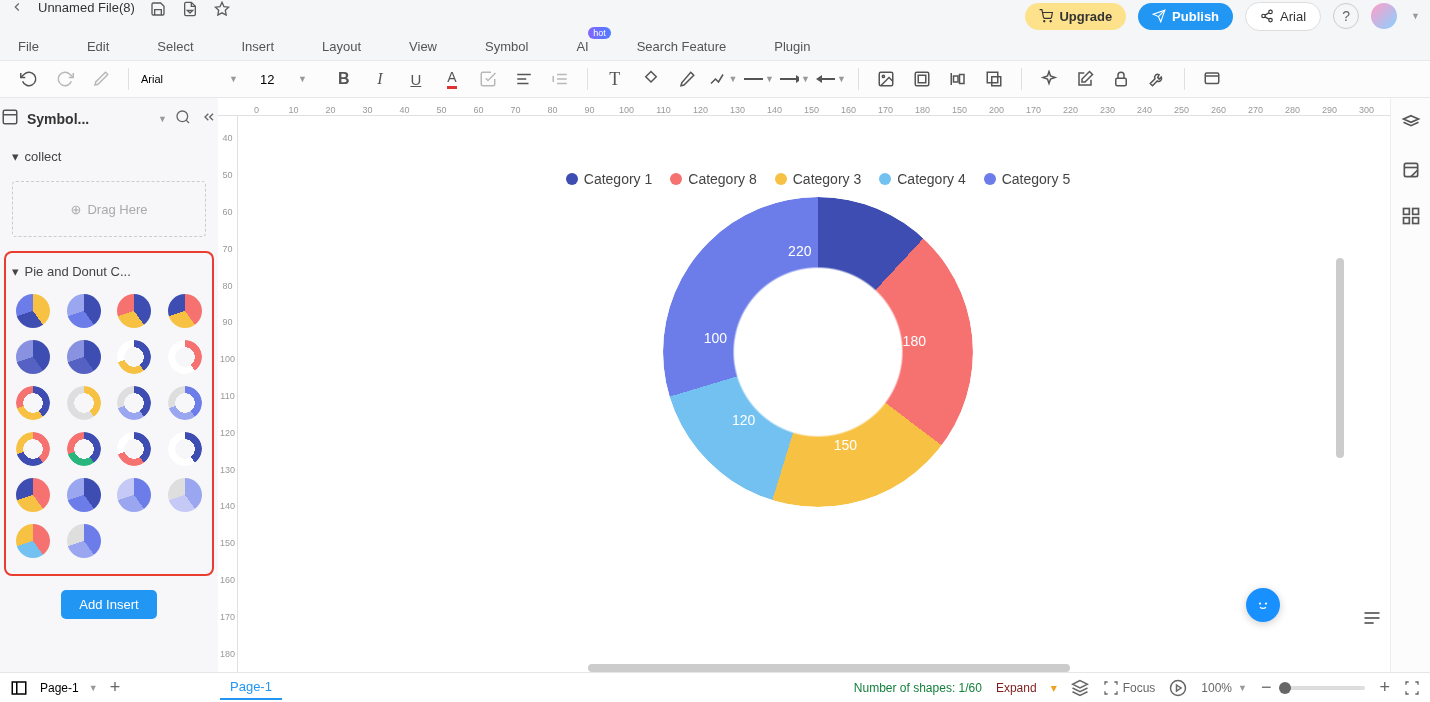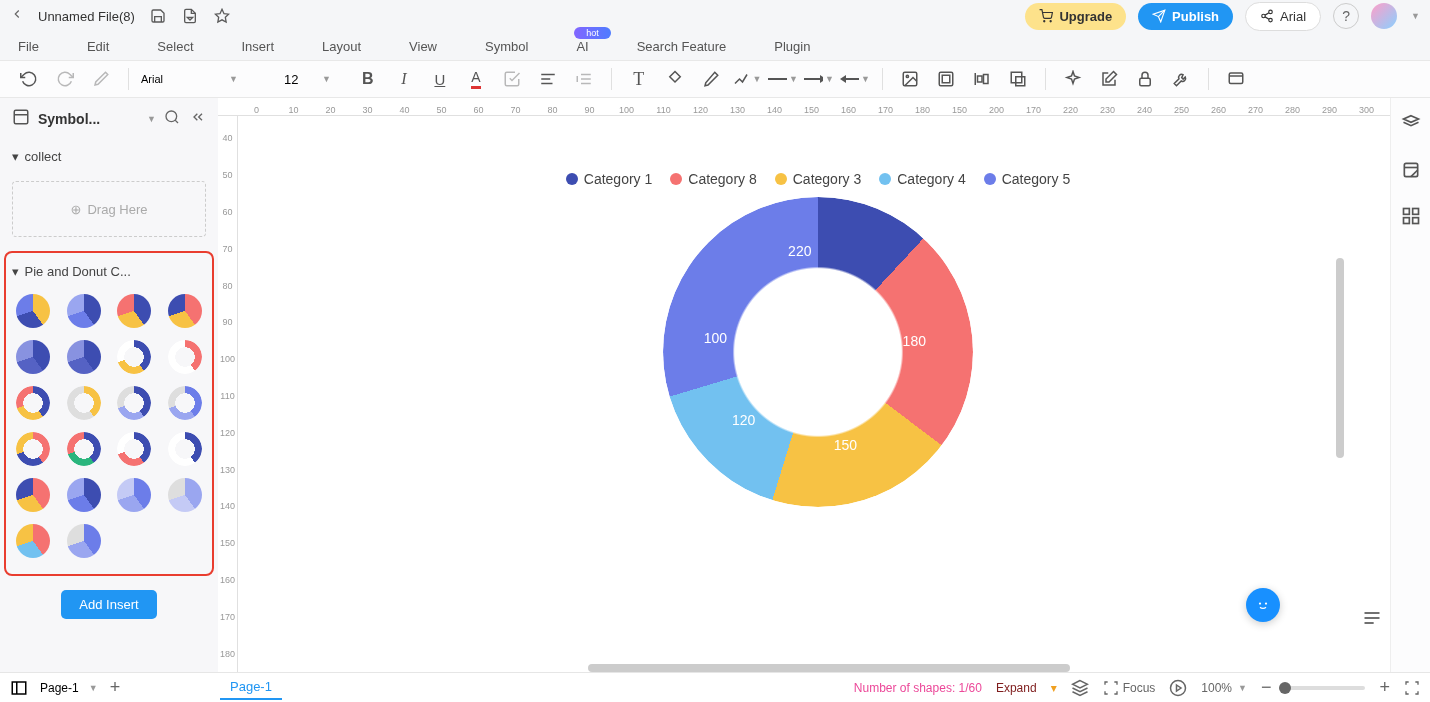--- a/index.html
+++ b/index.html
@@ -1,38 +1,38 @@
 <!DOCTYPE html>
 <html><head>
 <meta charset="utf-8">
 <style>
 * { margin: 0; padding: 0; box-sizing: border-box; font-family: -apple-system, BlinkMacSystemFont, "Segoe UI", Arial, sans-serif; }
 body { background: #f5f6f8; overflow: hidden; width: 1430px; height: 702px; }
-.titlebar { display: flex; align-items: center; height: 32px; padding: 0 10px; background: #f5f6f8; gap: 14px; }
+.titlebar { display: flex; height: 32px; padding: 0 10px; background: #f5f6f8; gap: 14px; }
 .back-btn { cursor: pointer; color: #666; }
 .filename { font-size: 13px; color: #333; }
 .tb-icon { cursor: pointer; color: #5a5a5a; width: 18px; height: 18px; display: flex; align-items: center; justify-content: center; }
 .titlebar-right { margin-left: auto; display: flex; align-items: center; gap: 12px; }
 .upgrade-btn { background: #FDE28B; color: #333; padding: 6px 14px; border-radius: 16px; font-size: 13px; font-weight: 600; display: flex; align-items: center; gap: 6px; cursor: pointer; border: none; }
 .publish-btn { background: #2196F3; color: #fff; padding: 6px 14px; border-radius: 16px; font-size: 13px; font-weight: 600; display: flex; align-items: center; gap: 6px; cursor: pointer; border: none; }
 .share-btn { background: #fff; color: #333; padding: 6px 14px; border-radius: 16px; font-size: 13px; display: flex; align-items: center; gap: 6px; cursor: pointer; border: 1px solid #ddd; }
 .help-icon, .avatar { width: 26px; height: 26px; border-radius: 50%; display: inline-flex; align-items: center; justify-content: center; cursor: pointer; }
 .avatar { background: linear-gradient(135deg, #ff9ec8, #8ad0ff); }
 .menubar { display: flex; align-items: center; height: 28px; padding: 0 18px; gap: 48px; font-size: 13px; color: #555; }
 .menubar .menu-item { cursor: pointer; position: relative; }
-.hot-badge { position: absolute; top: -12px; right: -22px; background: linear-gradient(90deg,#8266ff,#4f7cff); color: #fff; font-size: 9px; padding: 1px 12px; border-radius: 6px; }
+.hot-badge { position: absolute; top: -12px; right: -22px; background: linear-gradient(90deg,#8266ff,#4f7cff); color: #fff; font-size: 9px; padding: 1px 5px; border-radius: 6px; }
 .toolbar { display: flex; align-items: center; height: 38px; padding: 0 14px; background: #fcfcfd; border-top: 1px solid #e8e8e8; border-bottom: 1px solid #e8e8e8; gap: 6px; }
 .toolbar .sep { width: 1px; height: 22px; background: #e0e0e0; margin: 0 6px; }
 .toolbtn { width: 30px; height: 30px; display: flex; align-items: center; justify-content: center; cursor: pointer; color: #555; border-radius: 4px; }
 .font-select { border: none; background: transparent; font-size: 11px; width: 80px; cursor: pointer; }
-.size-select { border: none; background: transparent; font-size: 13px; width: 30px; cursor: pointer; margin-left: 24px; }
+.size-select { border: none; background: transparent; font-size: 13px; width: 30px; cursor: pointer; }
 .dd { color: #999; font-size: 9px; margin-left: 2px; cursor: pointer; }
 .main { display: flex; height: calc(702px - 32px - 28px - 38px - 30px); }
 .sidebar { width: 218px; background: #f7f7f9; display: flex; flex-direction: column; }
-.sidebar-header { display: flex; align-items: center; padding: 10px 12px; gap: 8px; }
+.sidebar-header { display: flex; align-items: center; padding: 10px 1px; gap: 8px; }
 .sidebar-title { font-size: 14px; font-weight: 600; color: #333; flex: 1; overflow: hidden; text-overflow: ellipsis; white-space: nowrap; }
 .sidebar-icons { display: flex; gap: 10px; color: #666; }
 .collapse-sec { padding: 4px 12px; }
 .collapse-hdr { display: flex; align-items: center; gap: 6px; font-size: 13px; color: #444; cursor: pointer; padding: 5px 0; }
 .drag-here { margin: 8px 12px; border: 1px dashed #ccc; height: 56px; display: flex; align-items: center; justify-content: center; font-size: 13px; color: #aaa; gap: 6px; border-radius: 4px; }
 .highlight-box { border: 2px solid #e93d2f; border-radius: 8px; margin: 6px 4px; padding: 6px 6px; }
 .thumb-grid { display: grid; grid-template-columns: repeat(4, 1fr); gap: 8px; padding: 8px 0; }
 .thumb { width: 42px; height: 38px; border-radius: 4px; cursor: pointer; display: flex; align-items: center; justify-content: center; }
 .add-shapes { margin: 8px auto; background: #2196F3; color: #fff; padding: 7px 18px; border-radius: 5px; font-size: 13px; border: none; cursor: pointer; display: block; }
 .canvas-wrap { flex: 1; display: flex; flex-direction: column; background: #fff; position: relative; }
@@ -47,21 +47,21 @@
 .legend-dot { width: 12px; height: 12px; border-radius: 50%; }
 .donut { width: 310px; height: 310px; margin: 4px auto 0; position: relative; }
 .right-rail { width: 40px; background: #fcfcfd; border-left: 1px solid #eee; display: flex; flex-direction: column; align-items: center; padding-top: 14px; gap: 22px; }
 .right-rail .rbtn { width: 24px; height: 24px; cursor: pointer; color: #555; display: flex; align-items: center; justify-content: center; }
 .chat-bubble { position: absolute; bottom: 50px; right: 110px; width: 34px; height: 34px; border-radius: 50%; background: #1890ff; display: flex; align-items: center; justify-content: center; color: #fff; cursor: pointer; box-shadow: 0 2px 8px rgba(0,0,0,0.2); }
 .fmt-bubble { position: absolute; bottom: 40px; right: 8px; color: #555; cursor: pointer; }
 .hscroll { position: absolute; bottom: 0; left: 350px; right: 320px; height: 8px; background: #ccc; border-radius: 4px; }
 .statusbar { height: 30px; background: #fff; border-top: 1px solid #e6e6e6; display: flex; align-items: center; padding: 0 10px; font-size: 12px; gap: 12px; }
 .page-sel { display: flex; align-items: center; gap: 8px; }
 .status-right { margin-left: auto; display: flex; align-items: center; gap: 14px; color: #666; }
-.shape-count { color: #ec4899; }
+.shape-count { color: #15803d; }
 .expand-link { color: #7f1d1d; cursor: pointer; }
 .sbtn { cursor: pointer; display: flex; align-items: center; gap: 4px; }
 .zoom-slider { width: 80px; height: 4px; background: #ddd; border-radius: 2px; position: relative; }
 .zoom-slider::after { content: ''; position: absolute; left: -6px; top: -4px; width: 12px; height: 12px; background: #666; border-radius: 50%; }
 .page-tab { color: #2196F3; border-bottom: 2px solid #2196F3; padding: 4px 10px; font-size: 13px; position: absolute; left: 220px; }
 .vscroll { position: absolute; right: 46px; top: 160px; width: 8px; height: 200px; background: #ccc; border-radius: 4px; }
 </style>
 </head>
 <body>
 

